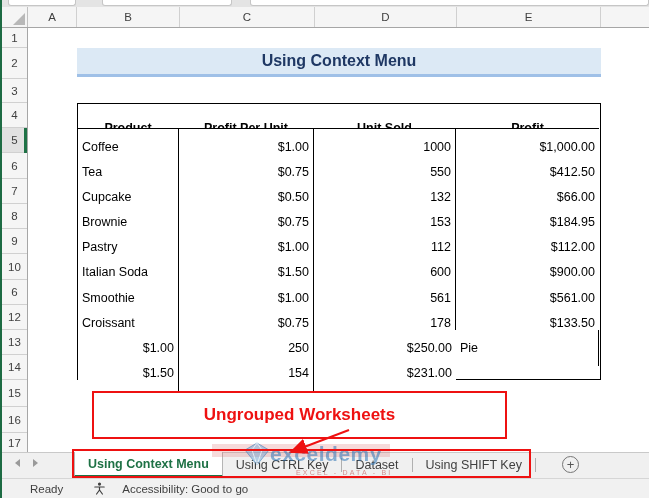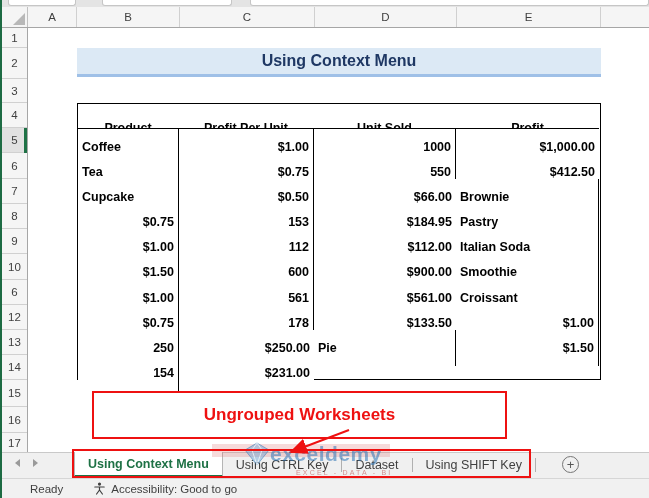--- a/index.html
+++ b/index.html
@@ -29,21 +29,21 @@
   .banner{position:absolute;left:77px;top:48px;width:524px;height:29px;background:#dce9f5;
     border-bottom:3px solid #9fc0e7;box-sizing:border-box;display:flex;align-items:center;justify-content:center;
     font-size:16px;font-weight:bold;color:#1f3864;}
   
   .data-table{position:absolute;left:77px;top:103px;width:524px;height:277px;display:grid;
     grid-template-columns:101px 135px 142px 143px;grid-template-rows:25px repeat(10,25.1px);
     border:1.5px solid #000;box-sizing:border-box;background:#fff;}
   .th{background:#eab308;font-weight:bold;display:flex;align-items:center;justify-content:center;
     font-size:12.5px;color:#000;border-right:1px solid #000;border-bottom:1px solid #000;box-sizing:border-box;margin-top:24px;}
   .td{font-size:12.5px;color:#000;display:flex;align-items:center;border-right:1px solid #000;
-    border-bottom:1px solid #000;box-sizing:border-box;padding:18px 4px;background:#fff;font-weight:bold;}
+    border-bottom:1px solid #000;box-sizing:border-box;padding:18px 4px;background:#fff;}
   .num{justify-content:flex-end;}
   .lc{border-right:none !important;}
   .lr{border-bottom:none !important;}
   
   .callout{position:absolute;left:92px;top:391px;width:415px;height:48px;border:2px solid #ee1111;
     background:#fff;box-sizing:border-box;display:flex;align-items:center;justify-content:center;
     font-size:17px;font-weight:bold;color:#ee1111;z-index:10;}
   .arrow-overlay{position:absolute;left:0;top:0;z-index:40;pointer-events:none;}
   
   .tabbar{position:absolute;left:2px;top:452px;width:647px;height:26px;background:#f0f0f0;
@@ -66,21 +66,21 @@
   .wm-band{position:absolute;left:0;top:2px;width:178px;height:13px;background:rgba(219,112,112,0.25);}
   .wm-row{position:absolute;left:32px;top:0;display:flex;align-items:center;gap:0;}
   .wm-text{font-size:21px;font-weight:bold;color:rgba(46,117,182,0.55);letter-spacing:0.5px;}
   .wm-tag{position:absolute;left:84px;top:27px;font-size:7px;letter-spacing:2.2px;color:rgba(192,80,80,0.62);}
   
   .statusbar{position:absolute;left:2px;bottom:0;width:647px;height:20px;background:#f1f1f1;
     border-top:1px solid #d6d6d6;box-sizing:border-box;display:flex;align-items:center;
     font-size:11.5px;color:#3f3f3f;}
   .ready{margin-left:28px;}
   .acc-icon{margin-left:30px;display:flex;align-items:center;}
-  .acc-text{margin-left:5px;}
+  .acc-text{margin-left:16px;}
 </style>
 </head>
 <body>
 
 <div class="screen">
 
   <div class="topstrip">
     <div class="topseg" style="left:8px;width:68px;"></div>
     <div class="topseg" style="left:102px;width:130px;"></div>
     <div class="topseg" style="left:250px;width:399px;"></div>
@@ -132,20 +132,21 @@
     <div class="td num">1000</div>
     <div class="td num lc">$1,000.00</div>
 
     <div class="td">Tea</div>
     <div class="td num">$0.75</div>
     <div class="td num">550</div>
     <div class="td num lc">$412.50</div>
 
     <div class="td">Cupcake</div>
     <div class="td num">$0.50</div>
+    <div class="td num">132</div>
     <div class="td num lc">$66.00</div>
 
     <div class="td">Brownie</div>
     <div class="td num">$0.75</div>
     <div class="td num">153</div>
     <div class="td num lc">$184.95</div>
 
     <div class="td">Pastry</div>
     <div class="td num">$1.00</div>
     <div class="td num">112</div>

